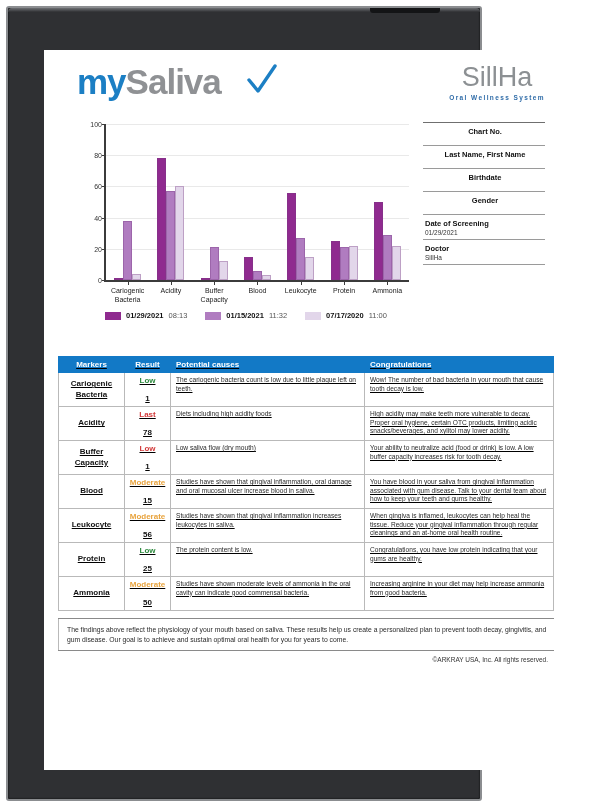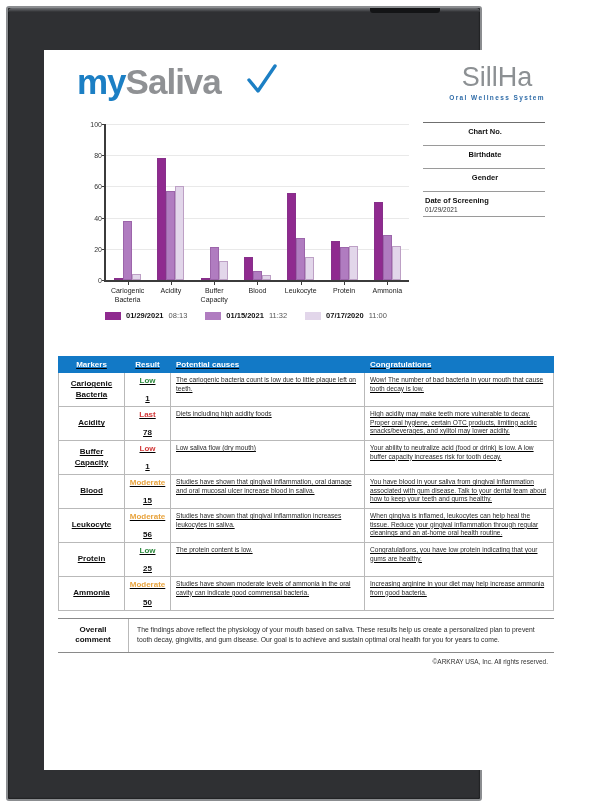--- a/index.html
+++ b/index.html
@@ -279,28 +279,35 @@
                 <span class="legend-time">11:00</span>
               </div>
             </div>
         </div>
 
         <div id="info-panel">
             <div class="info-field first tall">
               <div class="info-label">Chart No.</div>
             </div>
             <div class="info-field tall">
+              <div class="info-label">Last Name, First Name</div>
+            </div>
+            <div class="info-field tall">
               <div class="info-label">Birthdate</div>
             </div>
             <div class="info-field tall">
               <div class="info-label">Gender</div>
             </div>
             <div class="info-field">
               <div class="info-label">Date of Screening</div>
               <div class="info-value">01/29/2021</div>
+            </div>
+            <div class="info-field">
+              <div class="info-label">Doctor</div>
+              <div class="info-value">SillHa</div>
             </div>
             <div id="info-bottom-rule"></div>
           </div>
       </div>
 
       <div id="results">
         <table>
           <colgroup>
             <col class="col-marker">
               <col class="col-result">
@@ -376,21 +383,20 @@
                   <span class="result-word" style="color: rgb(232, 163, 61);">Moderate</span>
                   <span class="result-num">50</span>
                 </td>
                 <td class="cause">Studies have shown moderate levels of ammonia in the oral cavity can indicate good commensal bacteria.</td>
                 <td class="rec">Increasing arginine in your diet may help increase ammonia from good bacteria.</td>
               </tr>
             </tbody>
         </table>
 
         <div id="overall">
-          <div id="overall-label">Overall<br>comment</div>
           <div id="overall-text">The findings above reflect the physiology of your mouth based on saliva. These results help us create a personalized plan to prevent tooth decay, gingivitis, and gum disease. Our goal is to achieve and sustain optimal oral health for you for years to come.</div>
         </div>
 
         <div id="copyright">©ARKRAY USA, Inc. All rights reserved.</div>
       </div>
 
     </div>
   </div>
 </div>
 

